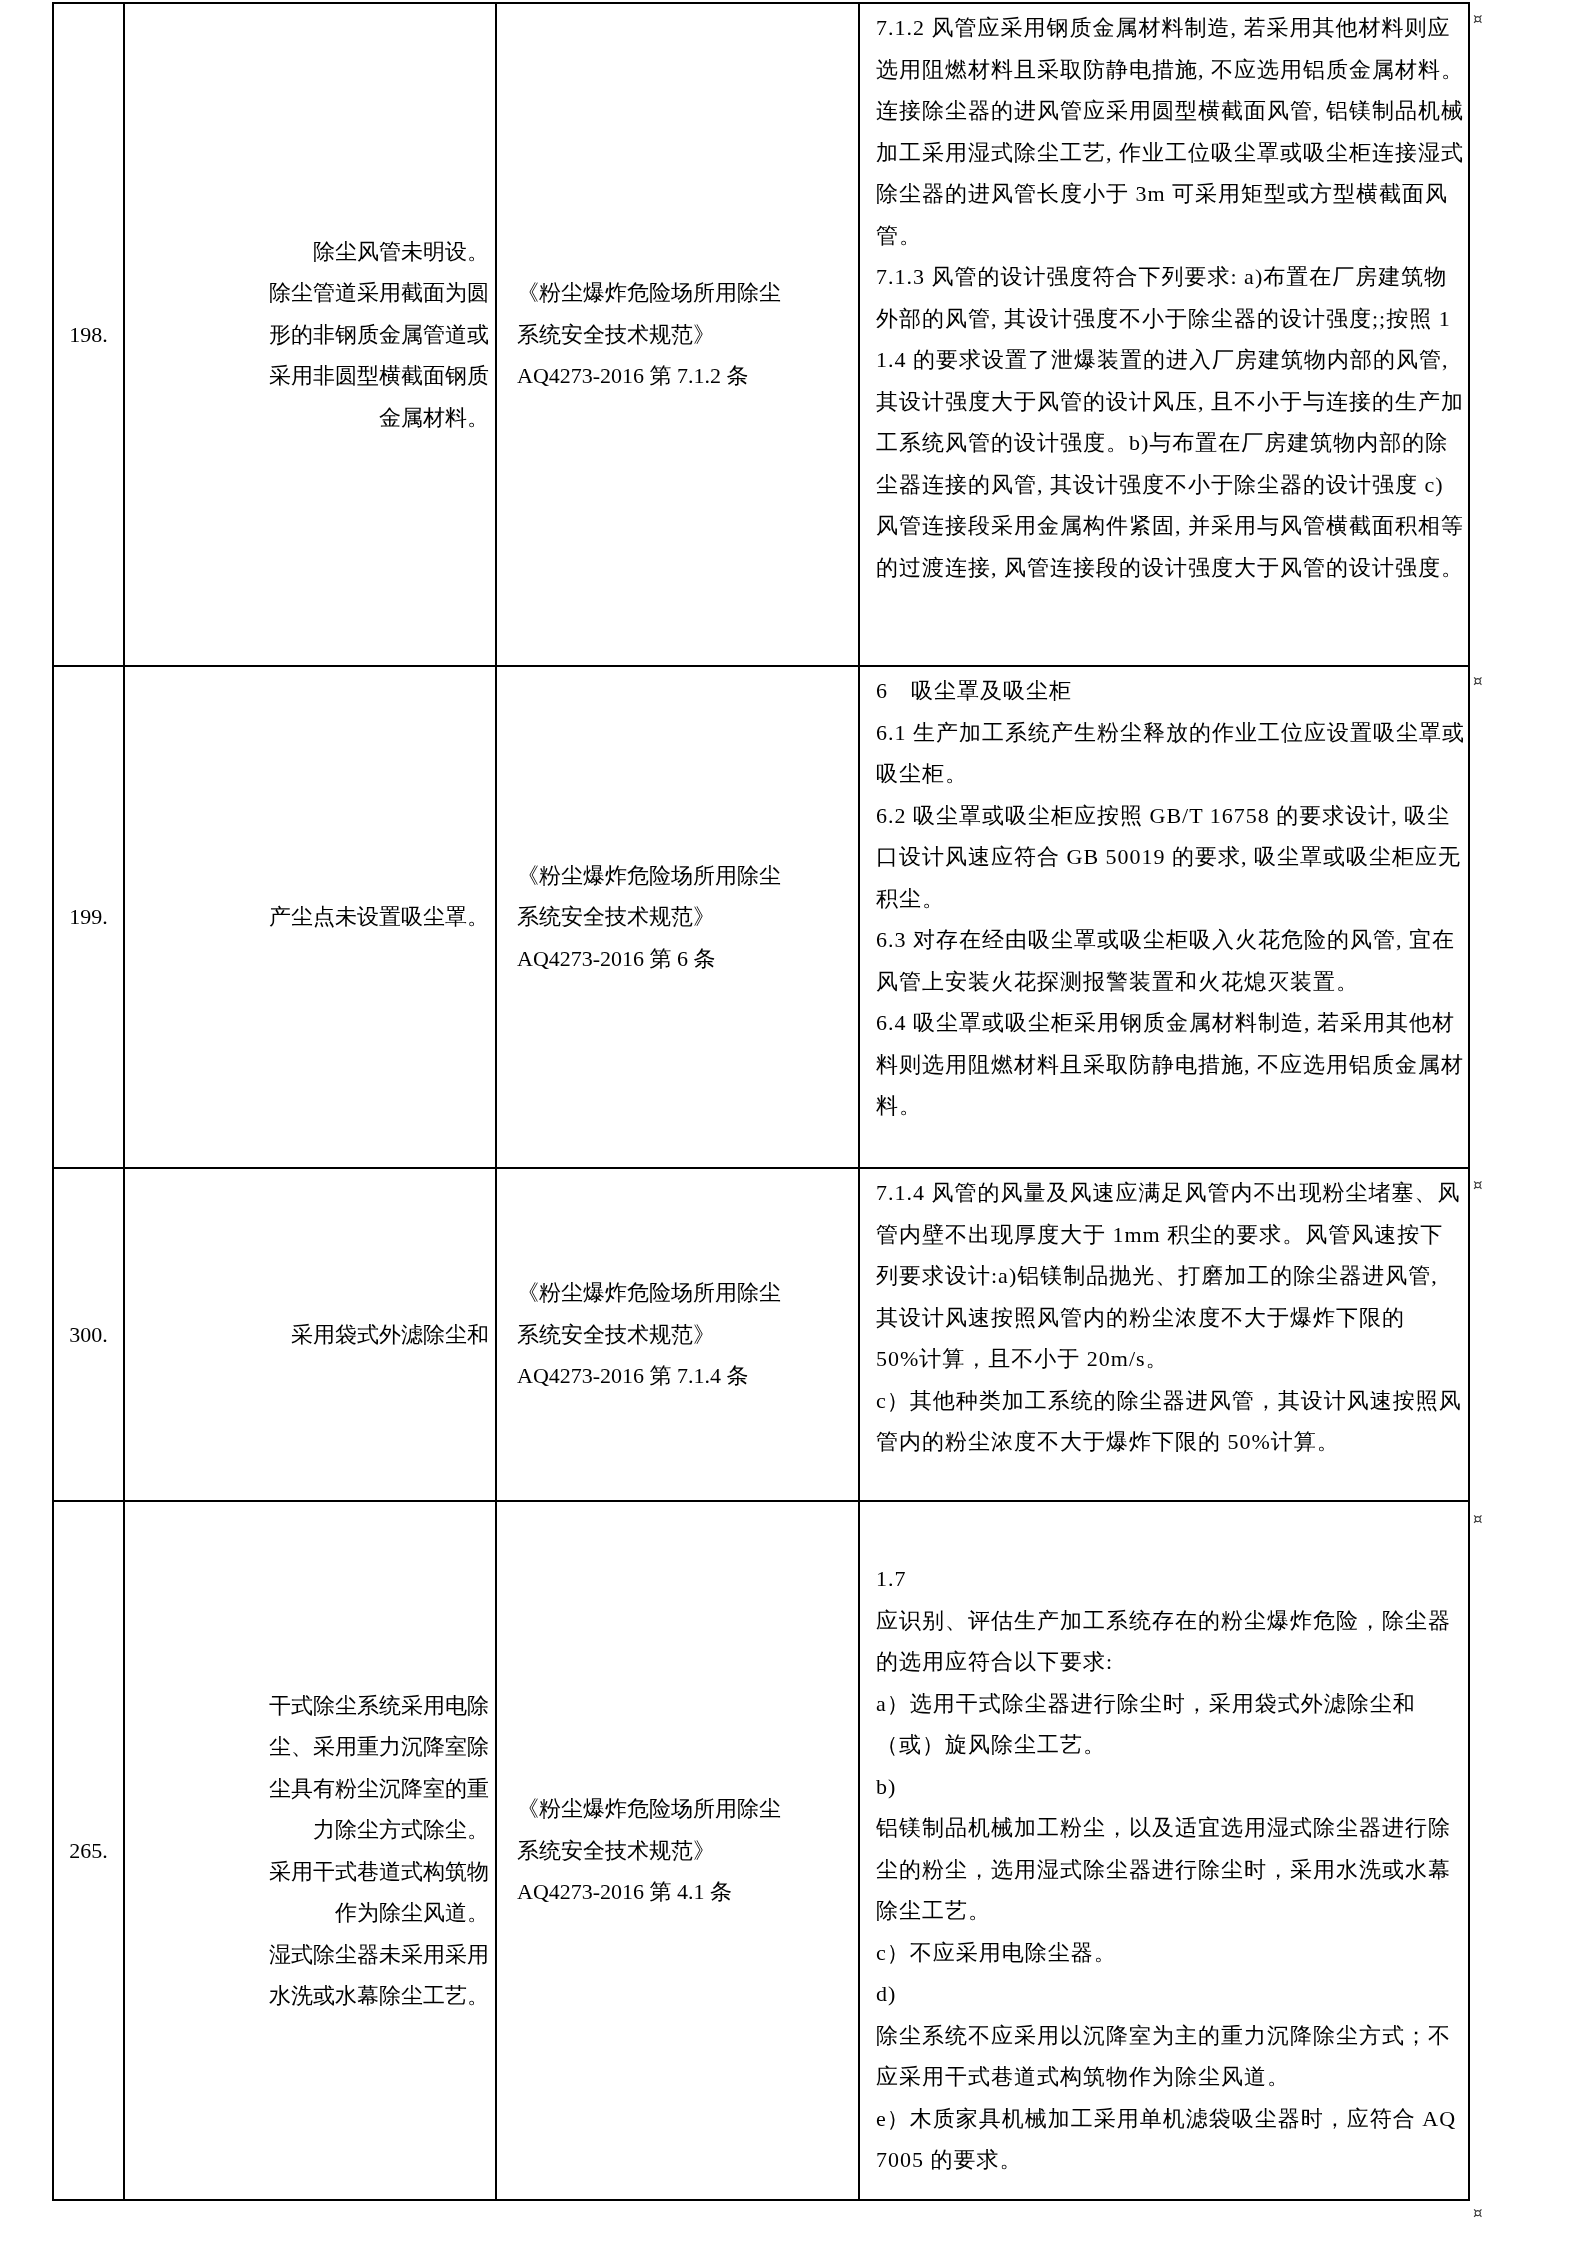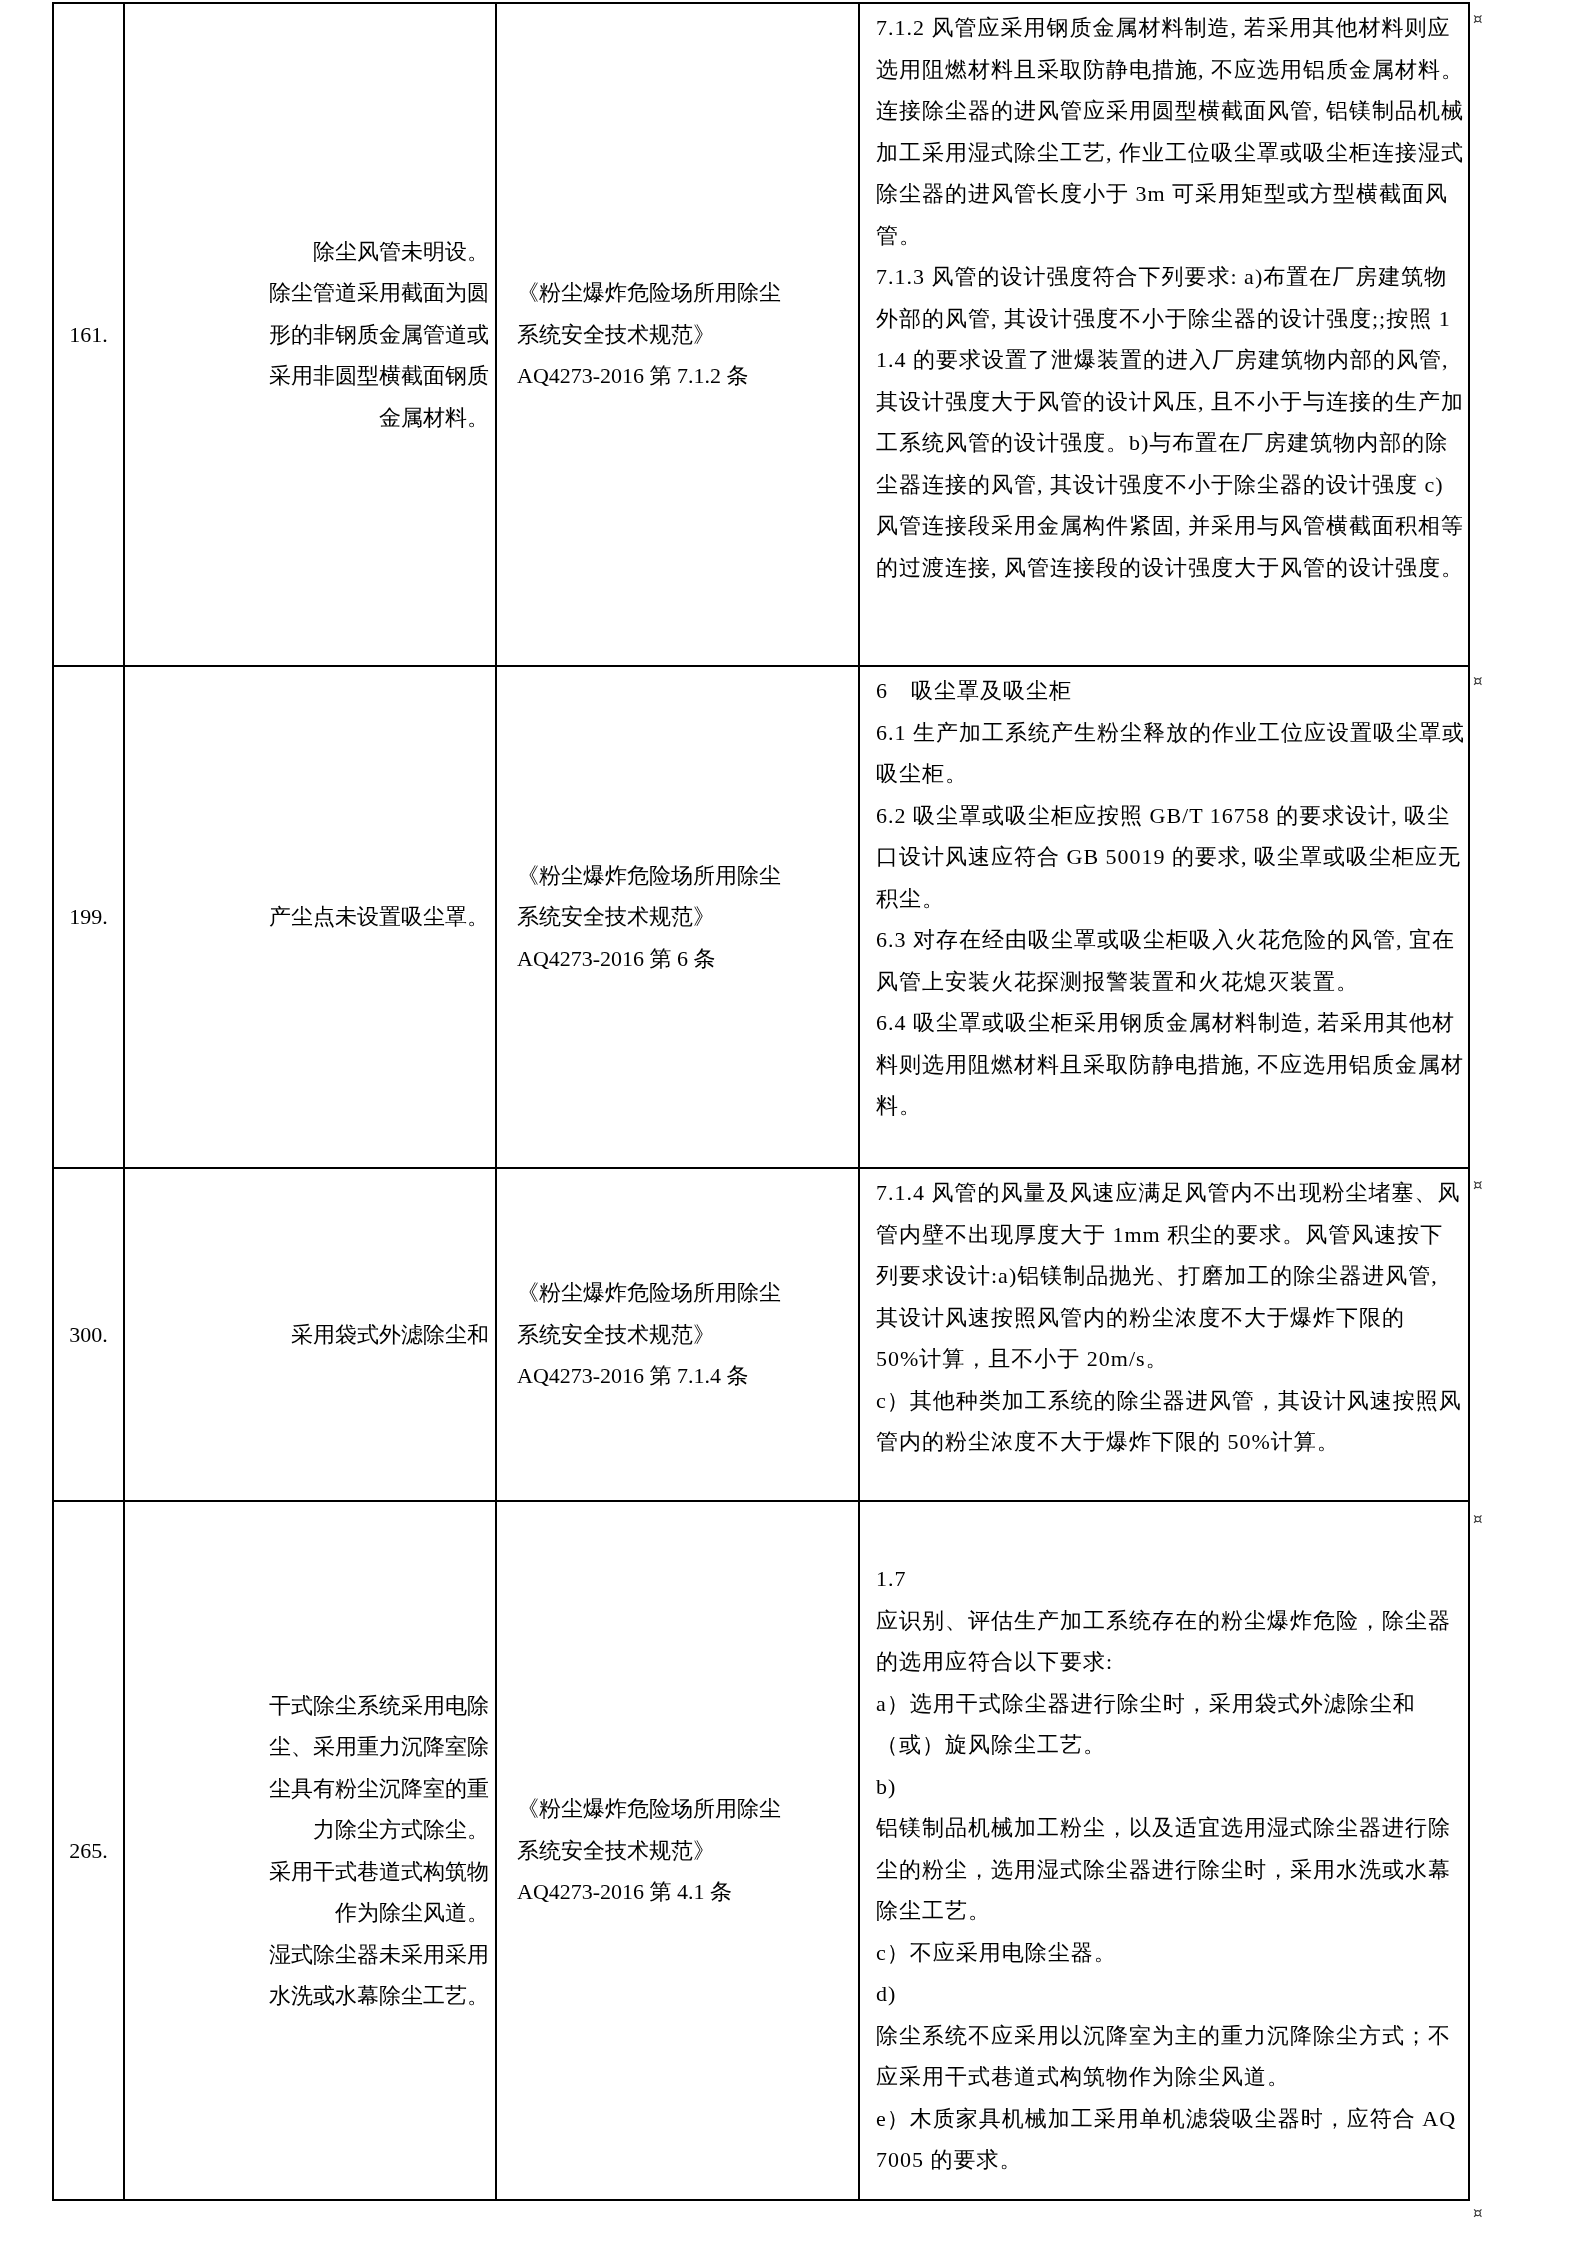--- a/index.html
+++ b/index.html
@@ -79,21 +79,21 @@
 
   <table class="doc">
     <colgroup>
         <col class="c1">
         <col class="c2">
         <col class="c3">
         <col class="c4">
       </colgroup>
     <tbody>
       <tr class="r198">
-        <td class="num">161.</td>
+        <td class="num">198.</td>
         <td class="problem">除尘风管未明设。
 除尘管道采用截面为圆
 形的非钢质金属管道或
 采用非圆型横截面钢质
 金属材料。</td>
         <td class="basis">《粉尘爆炸危险场所用除尘
 系统安全技术规范》
 AQ4273-2016 第 7.1.2 条</td>
         <td class="reg">7.1.2 风管应采用钢质金属材料制造, 若采用其他材料则应选用阻燃材料且采取防静电措施, 不应选用铝质金属材料。连接除尘器的进风管应采用圆型横截面风管, 铝镁制品机械加工采用湿式除尘工艺, 作业工位吸尘罩或吸尘柜连接湿式除尘器的进风管长度小于 3m 可采用矩型或方型横截面风管。
 7.1.3 风管的设计强度符合下列要求: a)布置在厂房建筑物外部的风管, 其设计强度不小于除尘器的设计强度;;按照 11.4 的要求设置了泄爆装置的进入厂房建筑物内部的风管, 其设计强度大于风管的设计风压, 且不小于与连接的生产加工系统风管的设计强度。b)与布置在厂房建筑物内部的除尘器连接的风管, 其设计强度不小于除尘器的设计强度 c)风管连接段采用金属构件紧固, 并采用与风管横截面积相等的过渡连接, 风管连接段的设计强度大于风管的设计强度。</td>

